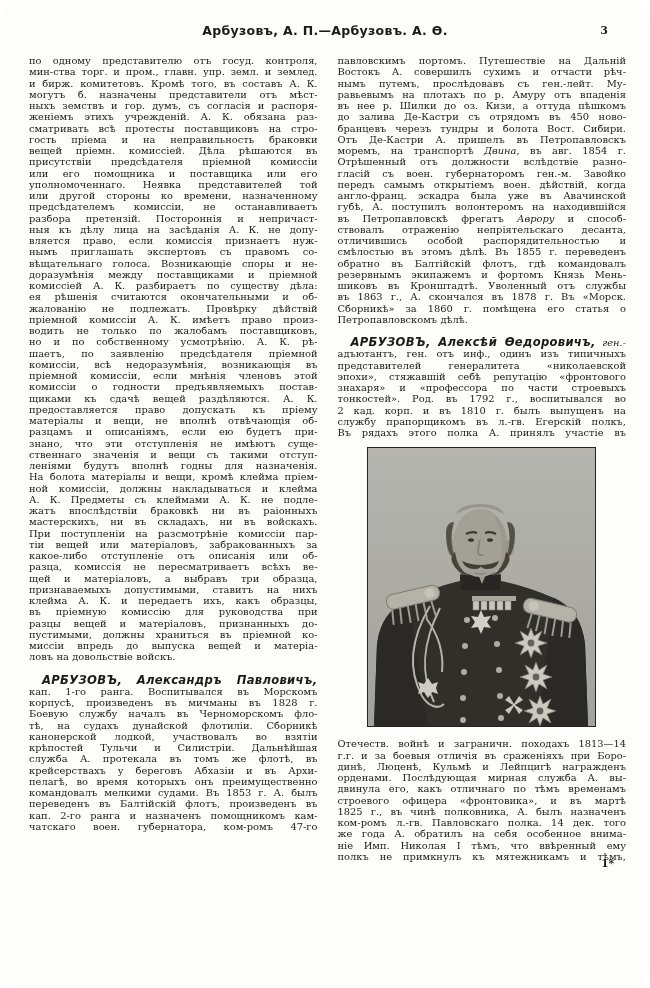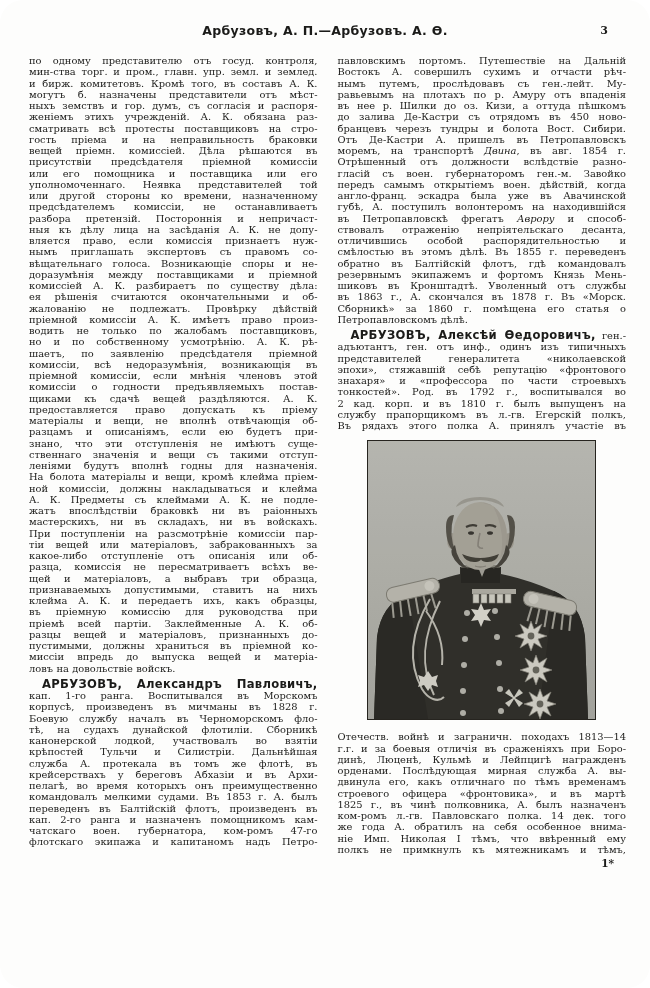--- a/index.html
+++ b/index.html
@@ -21,21 +21,21 @@
     display:flex;gap:20px;align-items:flex-start;
   }
   .col{width:294.5px;}
   .line{
     font-size:9.9px;line-height:11.25px;
     text-align:justify;text-align-last:justify;
     word-spacing:0.2px;
   }
   .line.pend{text-align-last:left;}
   .line.indent{text-indent:13px;}
-  .line.entry{margin-top:5px;}
+  .line.entry{margin-top:12px;font-style:italic;}
   .line.entry b{
     font-family:"DejaVu Sans",sans-serif;font-size:11.6px;letter-spacing:0.3px;
   }
   .line i{font-style:italic;}
   figure.portrait{
     margin:9px auto 11px auto;width:227px;border:1px solid #26241f;
     padding:0;line-height:0;background:#bdbdb6;
   }
   .footer-mark{
     position:absolute;top:857px;right:36px;font-size:10.5px;font-weight:bold;
@@ -94,40 +94,38 @@
         <div class="line">жатъ впослѣдствіи браковкѣ ни въ раіонныхъ</div>
         <div class="line">мастерскихъ, ни въ складахъ, ни въ войскахъ.</div>
         <div class="line">При поступленіи на разсмотрѣніе комиссіи пар-</div>
         <div class="line">тіи вещей или матеріаловъ, забракованныхъ за</div>
         <div class="line">какое-либо отступленіе отъ описанія или об-</div>
         <div class="line">разца, комиссія не пересматриваетъ всѣхъ ве-</div>
         <div class="line">щей и матеріаловъ, а выбравъ три образца,</div>
         <div class="line">признаваемыхъ допустимыми, ставитъ на нихъ</div>
         <div class="line">клейма А. К. и передаетъ ихъ, какъ образцы,</div>
         <div class="line">въ пріемную комиссію для руководства при</div>
-        <div class="line">пріемѣ всей партіи. Заклейменные А. К. об-</div>
         <div class="line">разцы вещей и матеріаловъ, признанныхъ до-</div>
         <div class="line">пустимыми, должны храниться въ пріемной ко-</div>
         <div class="line">миссіи впредь до выпуска вещей и матеріа-</div>
         <div class="line pend">ловъ на довольствіе войскъ.</div>
         <div class="line indent entry"><b>АРБУЗОВЪ, Александръ Павловичъ,</b></div>
         <div class="line">кап. 1-го ранга. Воспитывался въ Морскомъ</div>
         <div class="line">корпусѣ, произведенъ въ мичманы въ 1828 г.</div>
         <div class="line">Боевую службу началъ въ Черноморскомъ фло-</div>
         <div class="line">тѣ, на судахъ дунайской флотиліи. Сборникѣ</div>
         <div class="line">канонерской лодкой, участвовалъ во взятіи</div>
         <div class="line">крѣпостей Тульчи и Силистріи. Дальнѣйшая</div>
         <div class="line">служба А. протекала въ томъ же флотѣ, въ</div>
         <div class="line">крейсерствахъ у береговъ Абхазіи и въ Архи-</div>
         <div class="line">пелагѣ, во время которыхъ онъ преимущественно</div>
         <div class="line">командовалъ мелкими судами. Въ 1853 г. А. былъ</div>
         <div class="line">переведенъ въ Балтійскій флотъ, произведенъ въ</div>
         <div class="line">кап. 2-го ранга и назначенъ помощникомъ кам-</div>
         <div class="line">чатскаго воен. губернатора, ком-ромъ 47-го</div>
-        <div class="line">флотскаго экипажа и капитаномъ надъ Петро-</div>
       </div>
     <div class="col">
         <div class="line">павловскимъ портомъ. Путешествіе на Дальній</div>
         <div class="line">Востокъ А. совершилъ сухимъ и отчасти рѣч-</div>
         <div class="line">нымъ путемъ, прослѣдовавъ съ ген.-лейт. Му-</div>
         <div class="line">равьевымъ на плотахъ по р. Амуру отъ впаденія</div>
         <div class="line">въ нее р. Шилки до оз. Кизи, а оттуда пѣшкомъ</div>
         <div class="line">до залива Де-Кастри съ отрядомъ въ 450 ново-</div>
         <div class="line">бранцевъ черезъ тундры и болота Вост. Сибири.</div>
         <div class="line">Отъ Де-Кастри А. пришелъ въ Петропавловскъ</div>

